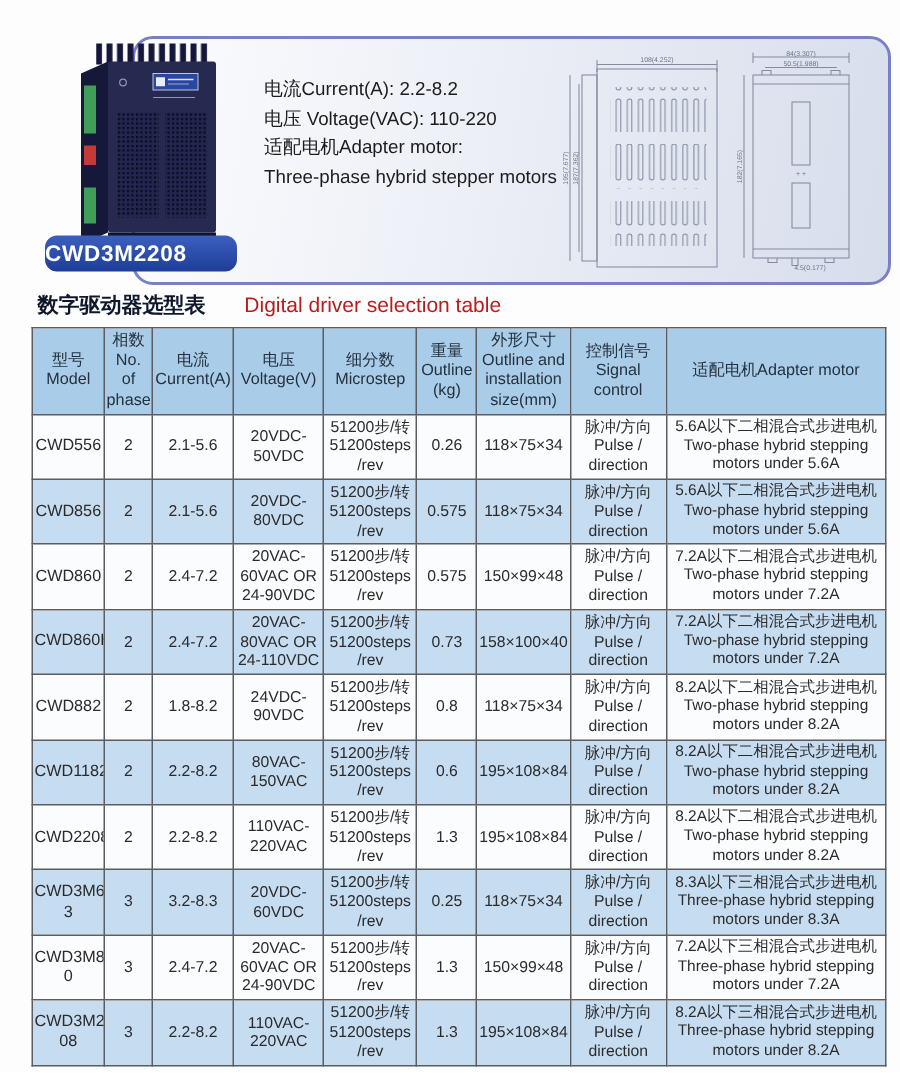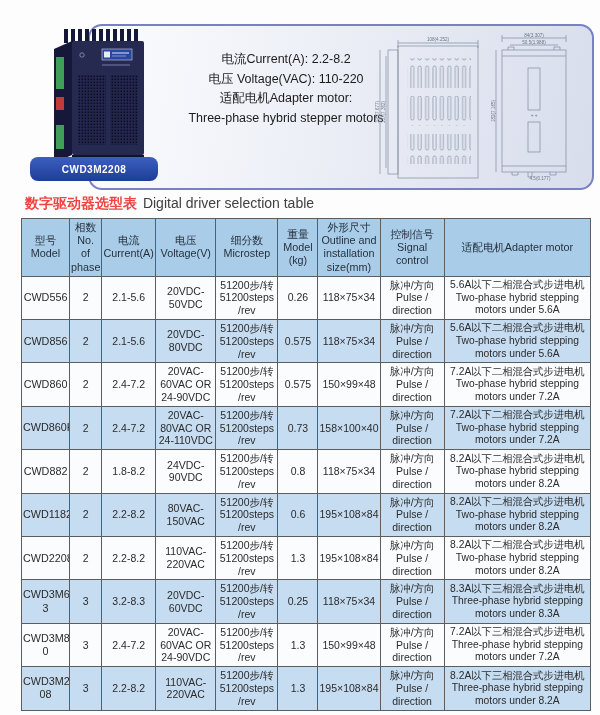--- a/index.html
+++ b/index.html
@@ -3,34 +3,34 @@
 <meta charset="utf-8">
 <style>
   html,body{margin:0;padding:0;background:#fff;}
   .page{position:relative;width:600px;height:715px;background:#fdfdfe;overflow:hidden;
         font-family:"Liberation Sans",sans-serif;color:#222;}
   
   .top-panel{position:absolute;left:88px;top:24px;width:502px;height:162px;
              border:2px solid #7a80c6;border-radius:14px;
              background:linear-gradient(100deg,#fbfcfe 0%,#eceff6 45%,#d8ddec 100%);}
   .specs{position:absolute;left:86px;top:24px;width:220px;font-size:12.5px;
-         line-height:19.5px;color:#1c1c1c;text-align:center;}
+         line-height:19.5px;color:#1c1c1c;}
   .photo{position:absolute;left:42px;top:27px;width:114px;height:138px;z-index:3;}
   .badge{position:absolute;left:30px;top:157px;width:128px;height:24px;z-index:4;
          background:linear-gradient(180deg,#3c5fbe 0%,#1e3d98 100%);
-         border-radius:8px;display:flex;align-items:center;justify-content:center;
-         color:#fff;font-weight:bold;font-size:10px;letter-spacing:.5px;}
+         border-radius:8px;display:flex;align-items:center;
+         color:#fff;font-weight:bold;font-size:15px;letter-spacing:.5px;}
   .drawing{position:absolute;}
   .drawing svg{display:block;}
   .dwg-side{left:282px;top:8px;}
   .dwg-front{left:398px;top:6px;}
   
   .table-title{position:absolute;left:25px;top:195px;font-size:14px;}
-  .title-zh{font-weight:bold;color:#ef4444;}
-  .title-en{color:#404040;margin-left:2px;}
+  .title-zh{font-weight:bold;color:#0f172a;}
+  .title-en{color:#b91c1c;margin-left:22px;}
   
   table.sel{position:absolute;left:21px;top:218px;width:570px;border-collapse:collapse;
             table-layout:fixed;font-size:10.5px;color:#2b2b2b;}
   table.sel th,table.sel td{border:1px solid #5c5d60;text-align:center;vertical-align:middle;
             white-space:pre-line;padding:2px 1px;line-height:1.22;overflow:hidden;}
   table.sel thead th{background:#a9cde9;font-weight:normal;font-size:10.8px;color:#25313e;}
   table.sel tbody tr.shaded td{background:#c6dcf1;}
   table.sel tbody tr td{background:#fbfcfd;}
   table.sel td.c-adapter{font-size:10.3px;margin-top:16px;}
   table.sel td.c-model{font-size:10.8px;margin-left:48px;}
@@ -179,21 +179,21 @@
 No.
 of
 phase</th>
         <th>电流
 Current(A)</th>
         <th>电压
 Voltage(V)</th>
         <th>细分数
 Microstep</th>
         <th>重量
-Model
+Outline
 (kg)</th>
         <th>外形尺寸
 Outline and
 installation
 size(mm)</th>
         <th>控制信号
 Signal
 control</th>
         <th>适配电机Adapter motor</th>
       </tr>

